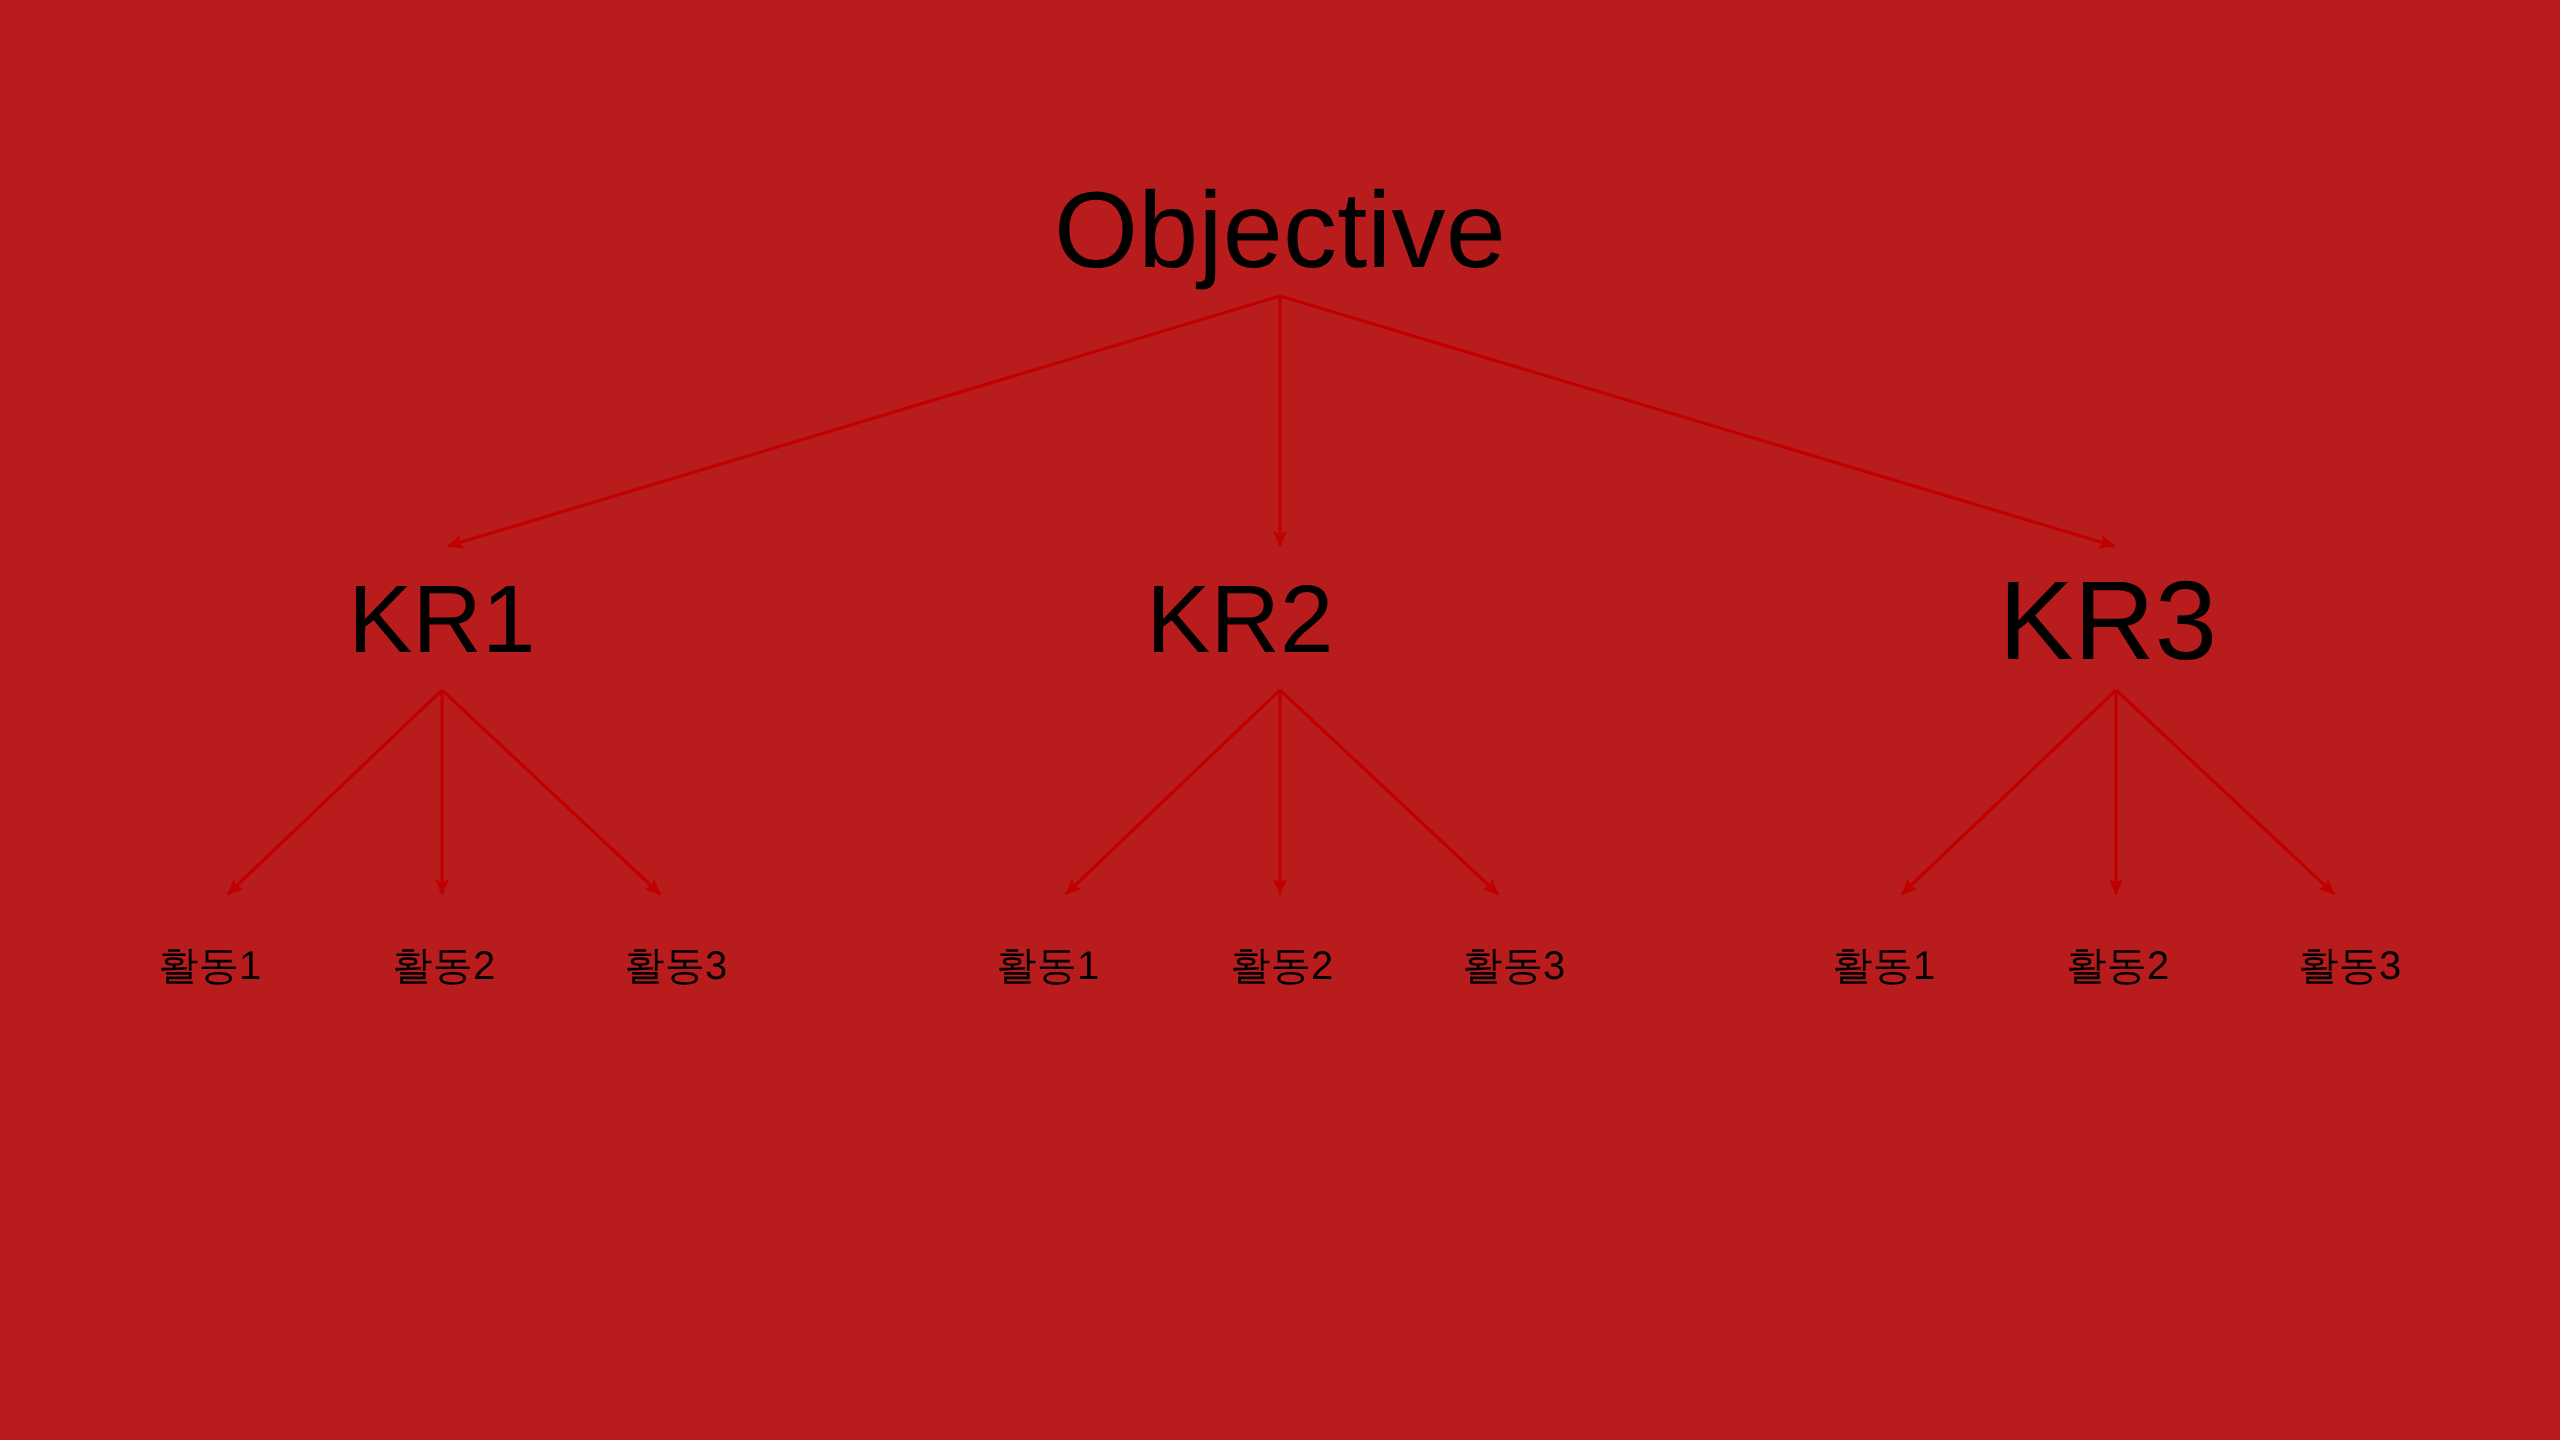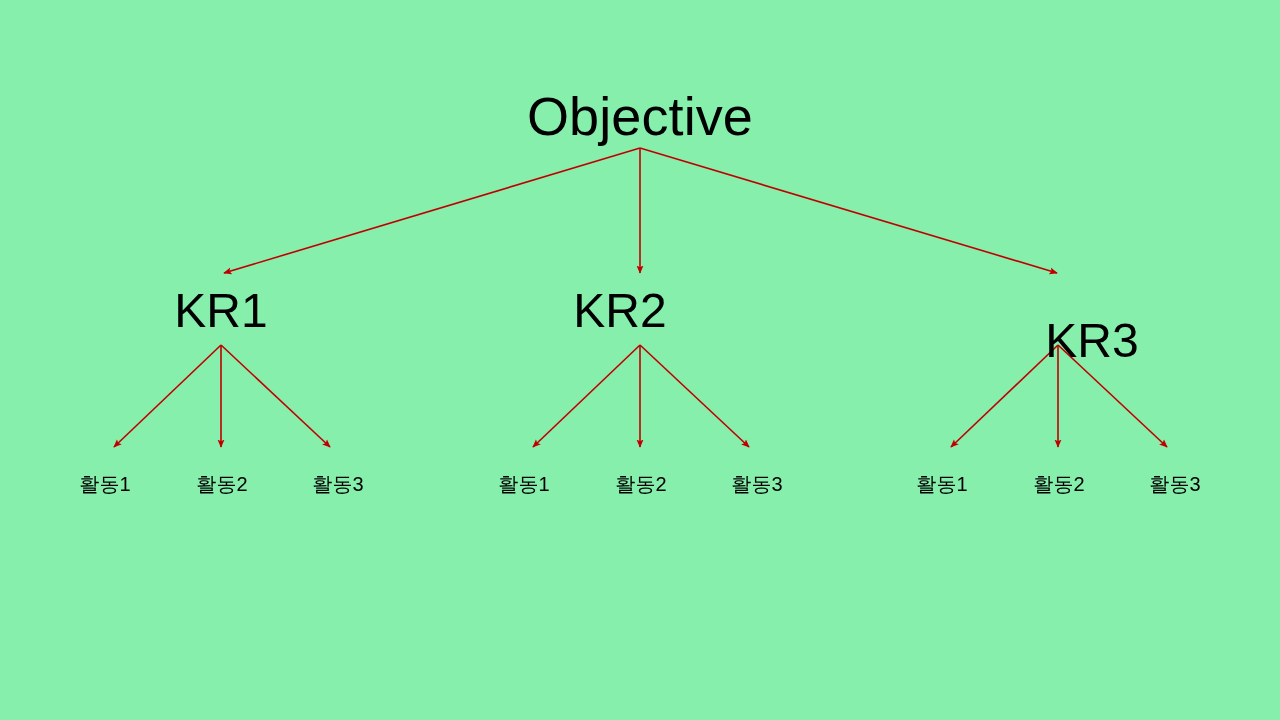--- a/index.html
+++ b/index.html
@@ -8,21 +8,21 @@
     padding: 0;
     background: #ffffff;
   }
   body {
     font-family: "Liberation Sans", "DejaVu Sans", sans-serif;
   }
   #slide {
     position: relative;
     width: 1280px;
     height: 720px;
-    background: #86efac;
+    background: #b91c1c;
     overflow: hidden;
   }
   #edge-layer {
     position: absolute;
     left: 0;
     top: 0;
     width: 1280px;
     height: 720px;
     pointer-events: none;
   }
@@ -74,19 +74,19 @@
   <div id="node-layer">
       <div class="node node-objective" style="left: 640px; top: 116px; font-size: 54px;">Objective</div>
       <div class="node node-kr" style="left: 221px; top: 311px; font-size: 48px;">KR1</div>
       <div class="node node-activity" style="left: 105px; top: 484px;">활동1</div>
       <div class="node node-activity" style="left: 222px; top: 484px;">활동2</div>
       <div class="node node-activity" style="left: 338px; top: 484px;">활동3</div>
       <div class="node node-kr" style="left: 620px; top: 311px; font-size: 48px;">KR2</div>
       <div class="node node-activity" style="left: 524px; top: 484px;">활동1</div>
       <div class="node node-activity" style="left: 641px; top: 484px;">활동2</div>
       <div class="node node-activity" style="left: 757px; top: 484px;">활동3</div>
-      <div class="node node-kr" style="left: 1092px; top: 311px; font-size: 48px; margin-top: 30px;">KR3</div>
+      <div class="node node-kr" style="left: 1054px; top: 311px; font-size: 56px;">KR3</div>
       <div class="node node-activity" style="left: 942px; top: 484px;">활동1</div>
       <div class="node node-activity" style="left: 1059px; top: 484px;">활동2</div>
       <div class="node node-activity" style="left: 1175px; top: 484px;">활동3</div>
     </div>
 
 </div>
 
 </body></html>

